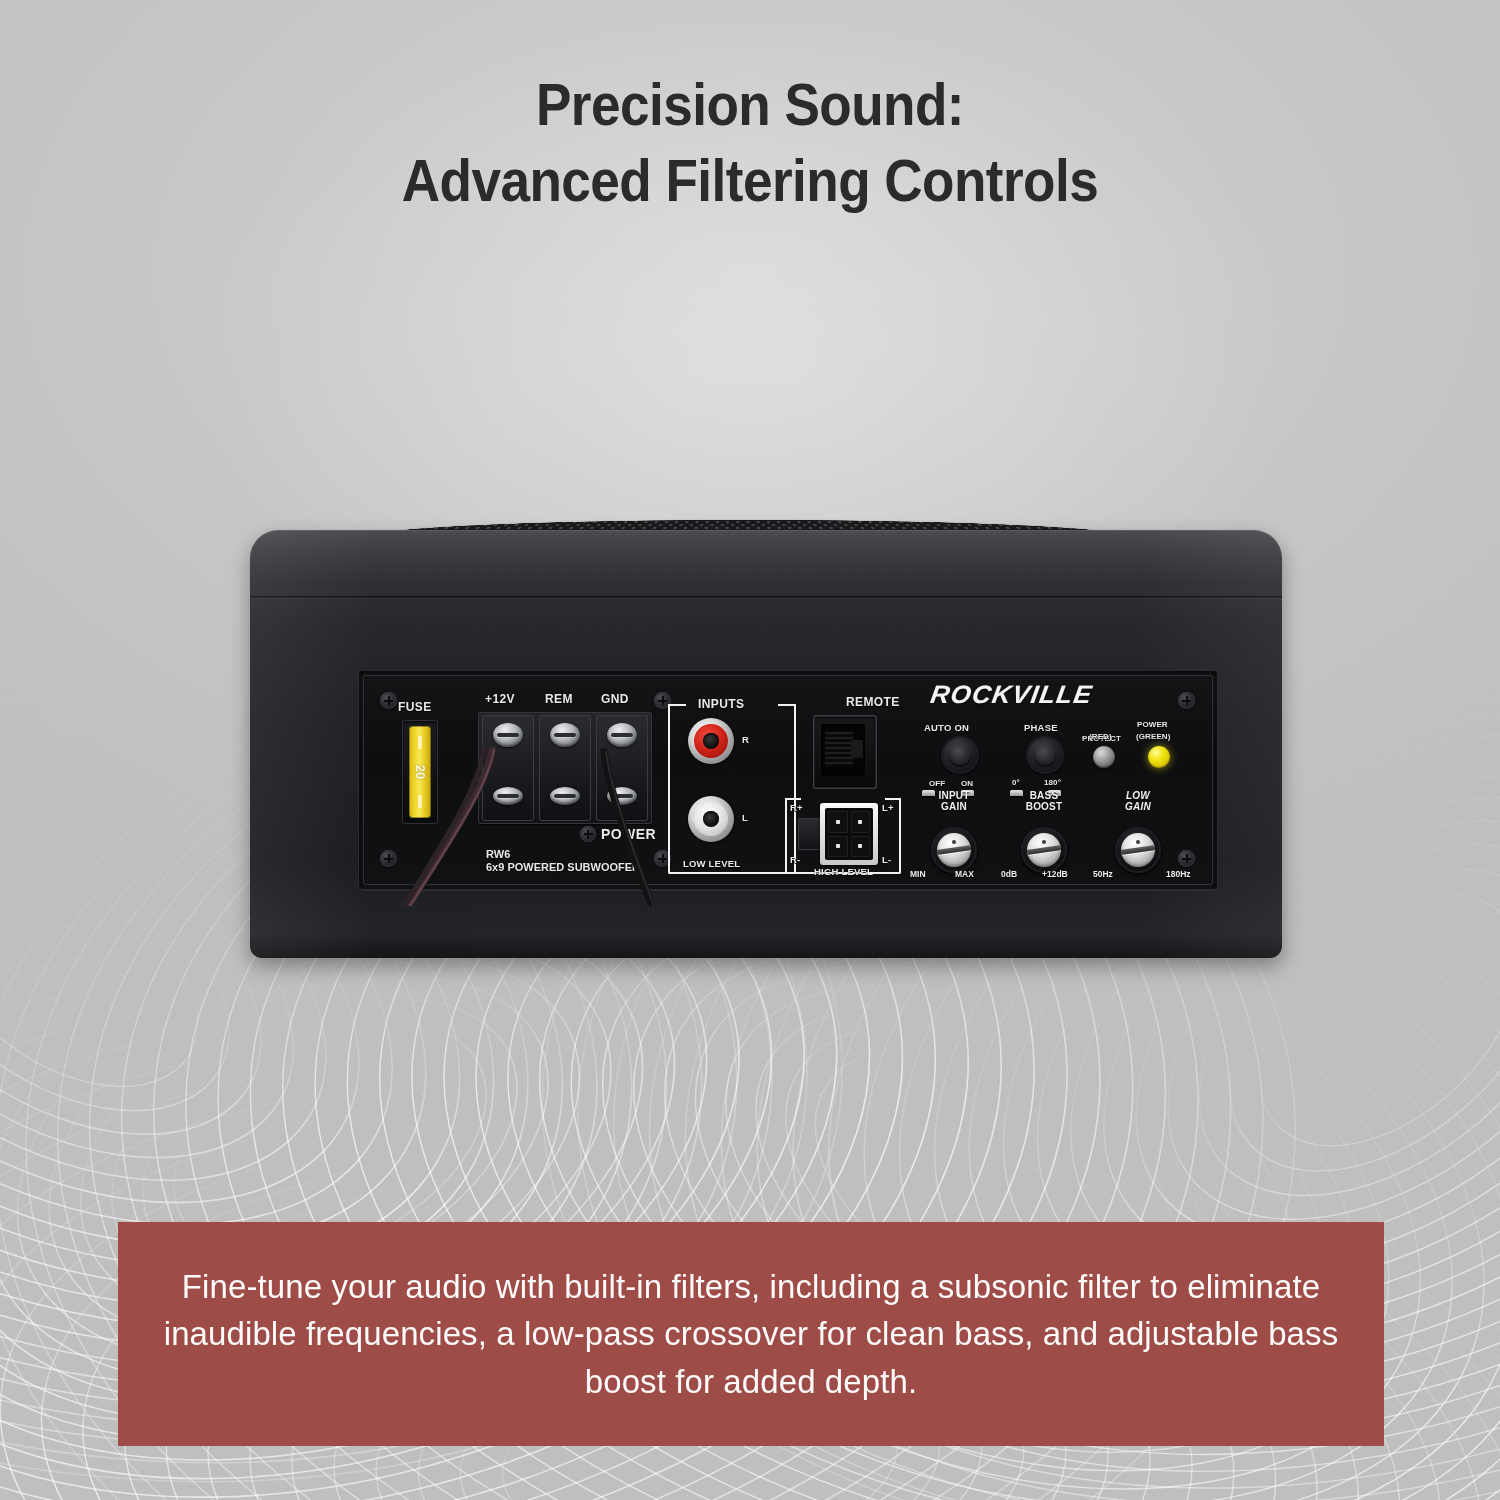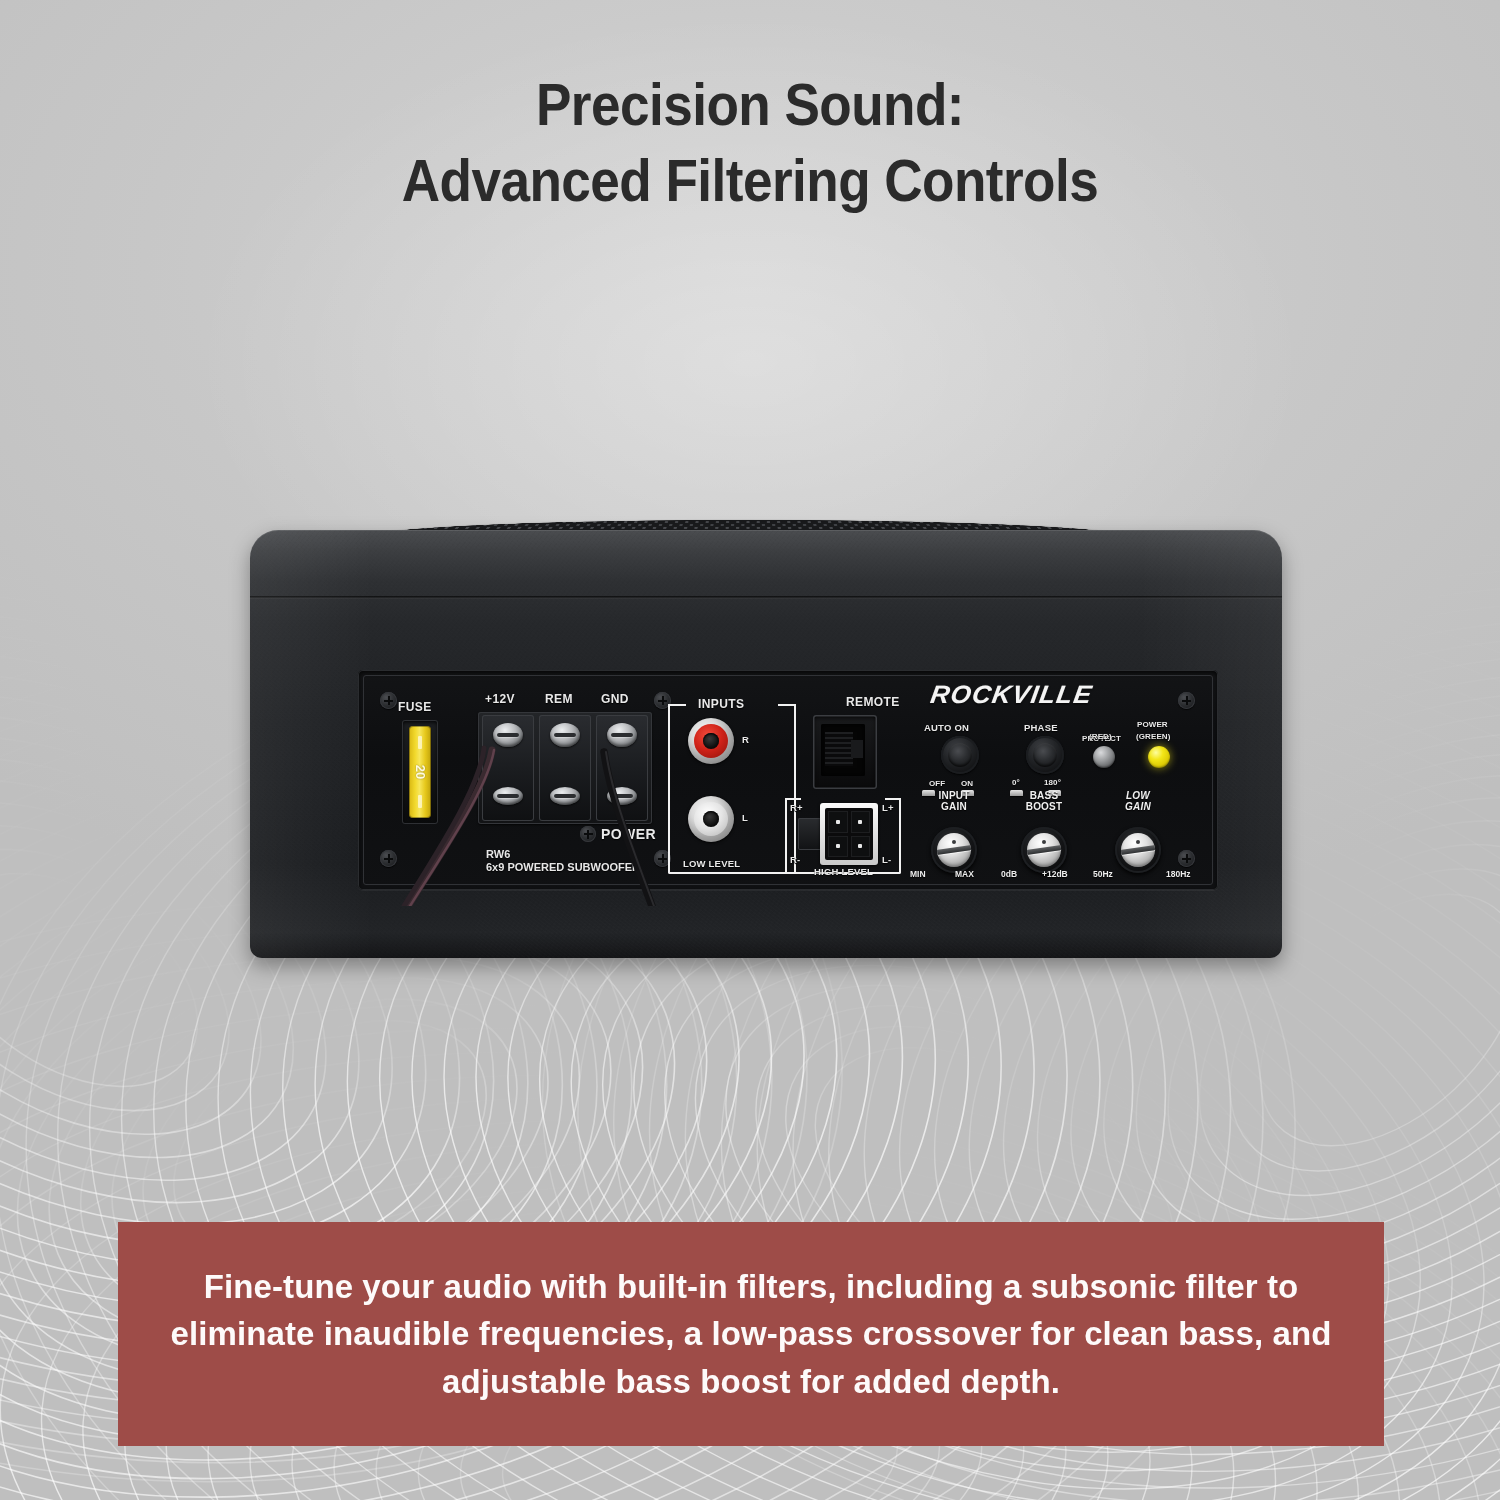--- a/index.html
+++ b/index.html
@@ -352,21 +352,21 @@
     position:absolute; left:118px; top:1222px; width:1266px; height:224px;
     background:#9e4c48;
     z-index:8;
     display:flex; align-items:center; justify-content:center;
   }
   #caption-text {
     color:#fdfafa;
     font-size:33px; line-height:1.44; text-align:center;
     letter-spacing:.1px;
     padding:0 28px;
-    font-weight:bold;
+    font-weight:normal;
   }
 </style>
 </head>
 <body>
 
 <div id="bg-wrap">
   <div id="bg-base"></div>
   <svg id="bg-waves" viewBox="0 0 1500 1500" preserveAspectRatio="none">
     <defs>
       <linearGradient id="wfade" x1="0" y1="0" x2="0" y2="1">

